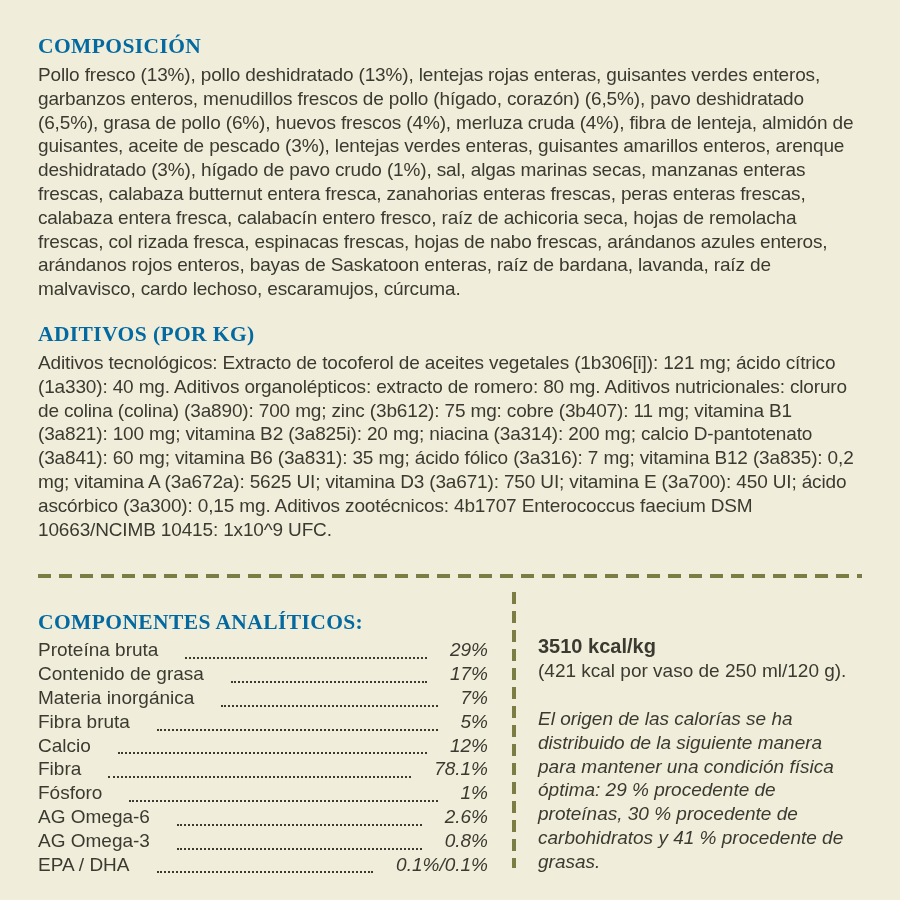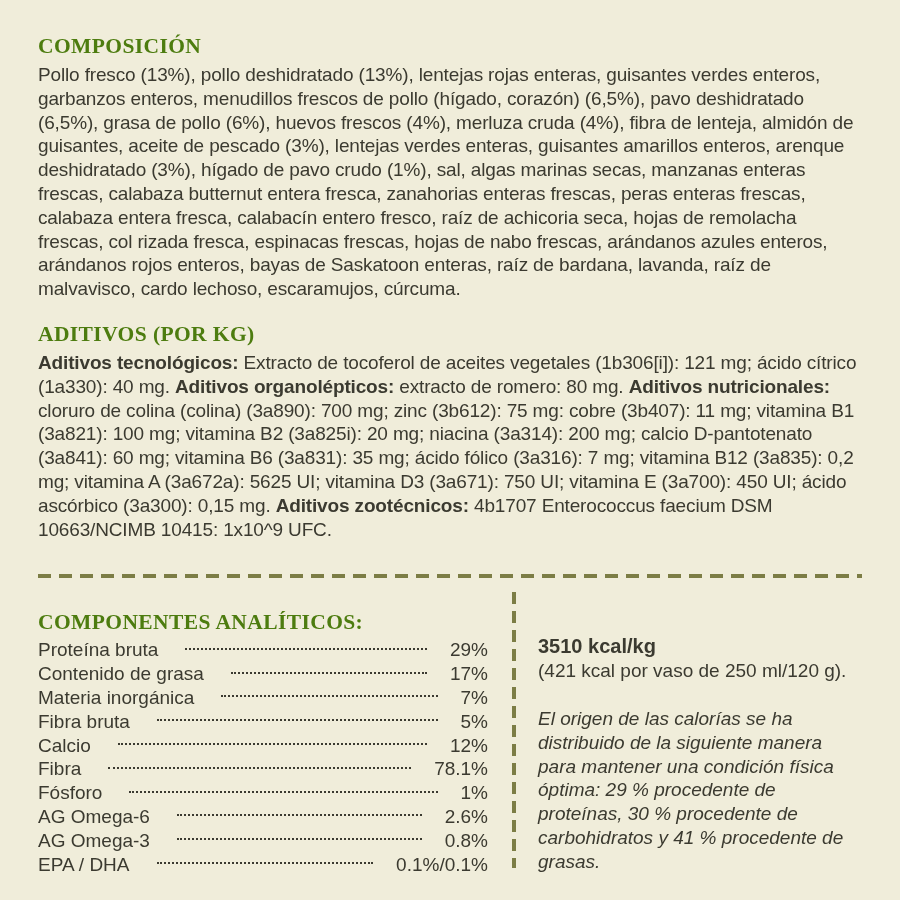--- a/index.html
+++ b/index.html
@@ -20,30 +20,30 @@
     height: 900px;
     padding: 34px 38px 20px 38px;
     overflow: hidden;
   }
   .section-title {
     font-family: "Liberation Serif", serif;
     font-weight: 700;
     font-size: 21.5px;
     line-height: 24px;
     letter-spacing: 0.4px;
-    color: #4d7c0f;
+    color: #0369a1;
     margin: 0 0 5px 0;
   }
   .body-text {
     font-size: 19px;
     line-height: 23.8px;
     letter-spacing: -0.15px;
     margin: 0;
   }
-  .seg-bold { font-weight: 700; }
+  .seg-bold { font-weight: 400; }
   .additives-section { margin-top: 21px; }
   .h-divider {
     height: 4px;
     margin-top: 33px;
     background: repeating-linear-gradient(90deg, #7C7D45 0 13px, transparent 13px 21px);
   }
   .columns {
     display: flex;
     align-items: stretch;
   }
@@ -60,33 +60,33 @@
   }
   .col-right {
     flex: 1;
     padding-top: 57px;
     font-size: 19px;
     line-height: 23.8px;
   }
   .analytical-title { margin-bottom: 4px; }
   .arow {
     display: flex;
-    align-items: center;
+    align-items: flex-end;
     font-size: 19px;
     line-height: 23.8px;
     white-space: nowrap;
     gap: 21px;
   }
   .dots {
     flex: 1 1 auto;
     border-bottom: 2.6px dotted #3B3A30;
     margin: 0 2px 3px 6px;
     min-width: 10px;
   }
-  .aval { white-space: nowrap; }
+  .aval { white-space: nowrap; font-style: italic; }
   .kcal-line { font-weight: 700; font-size: 20px; }
   .calorie-paragraph { margin: 24px 0 4px 0; font-style: italic; }
 </style>
 </head>
 <body>
 
 <div class="sheet">
 
   <section class="composition-section">
     <h2 class="section-title">COMPOSICIÓN</h2>

